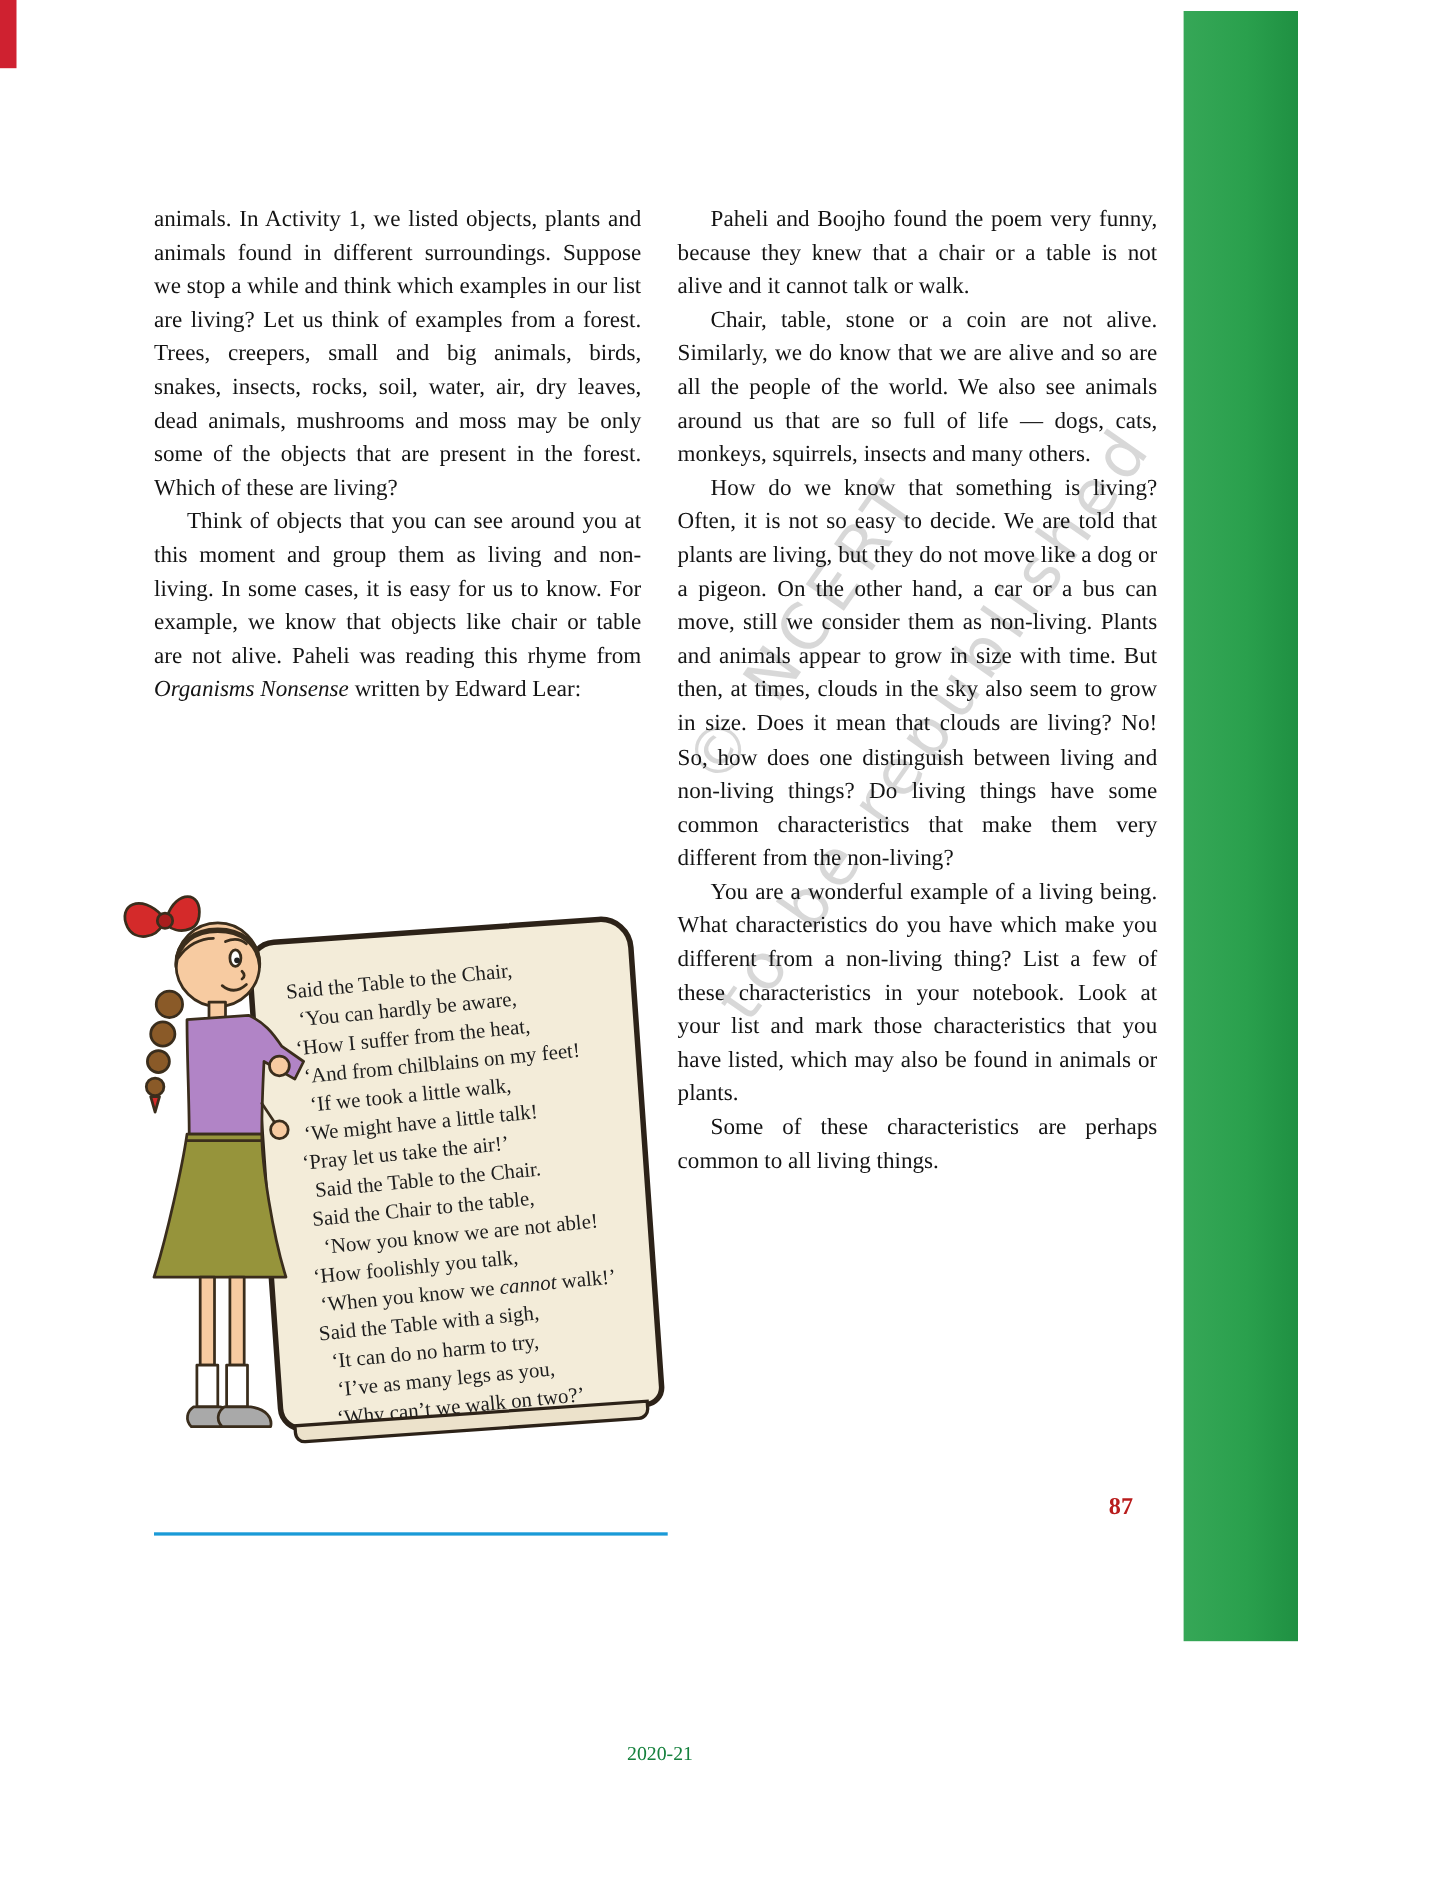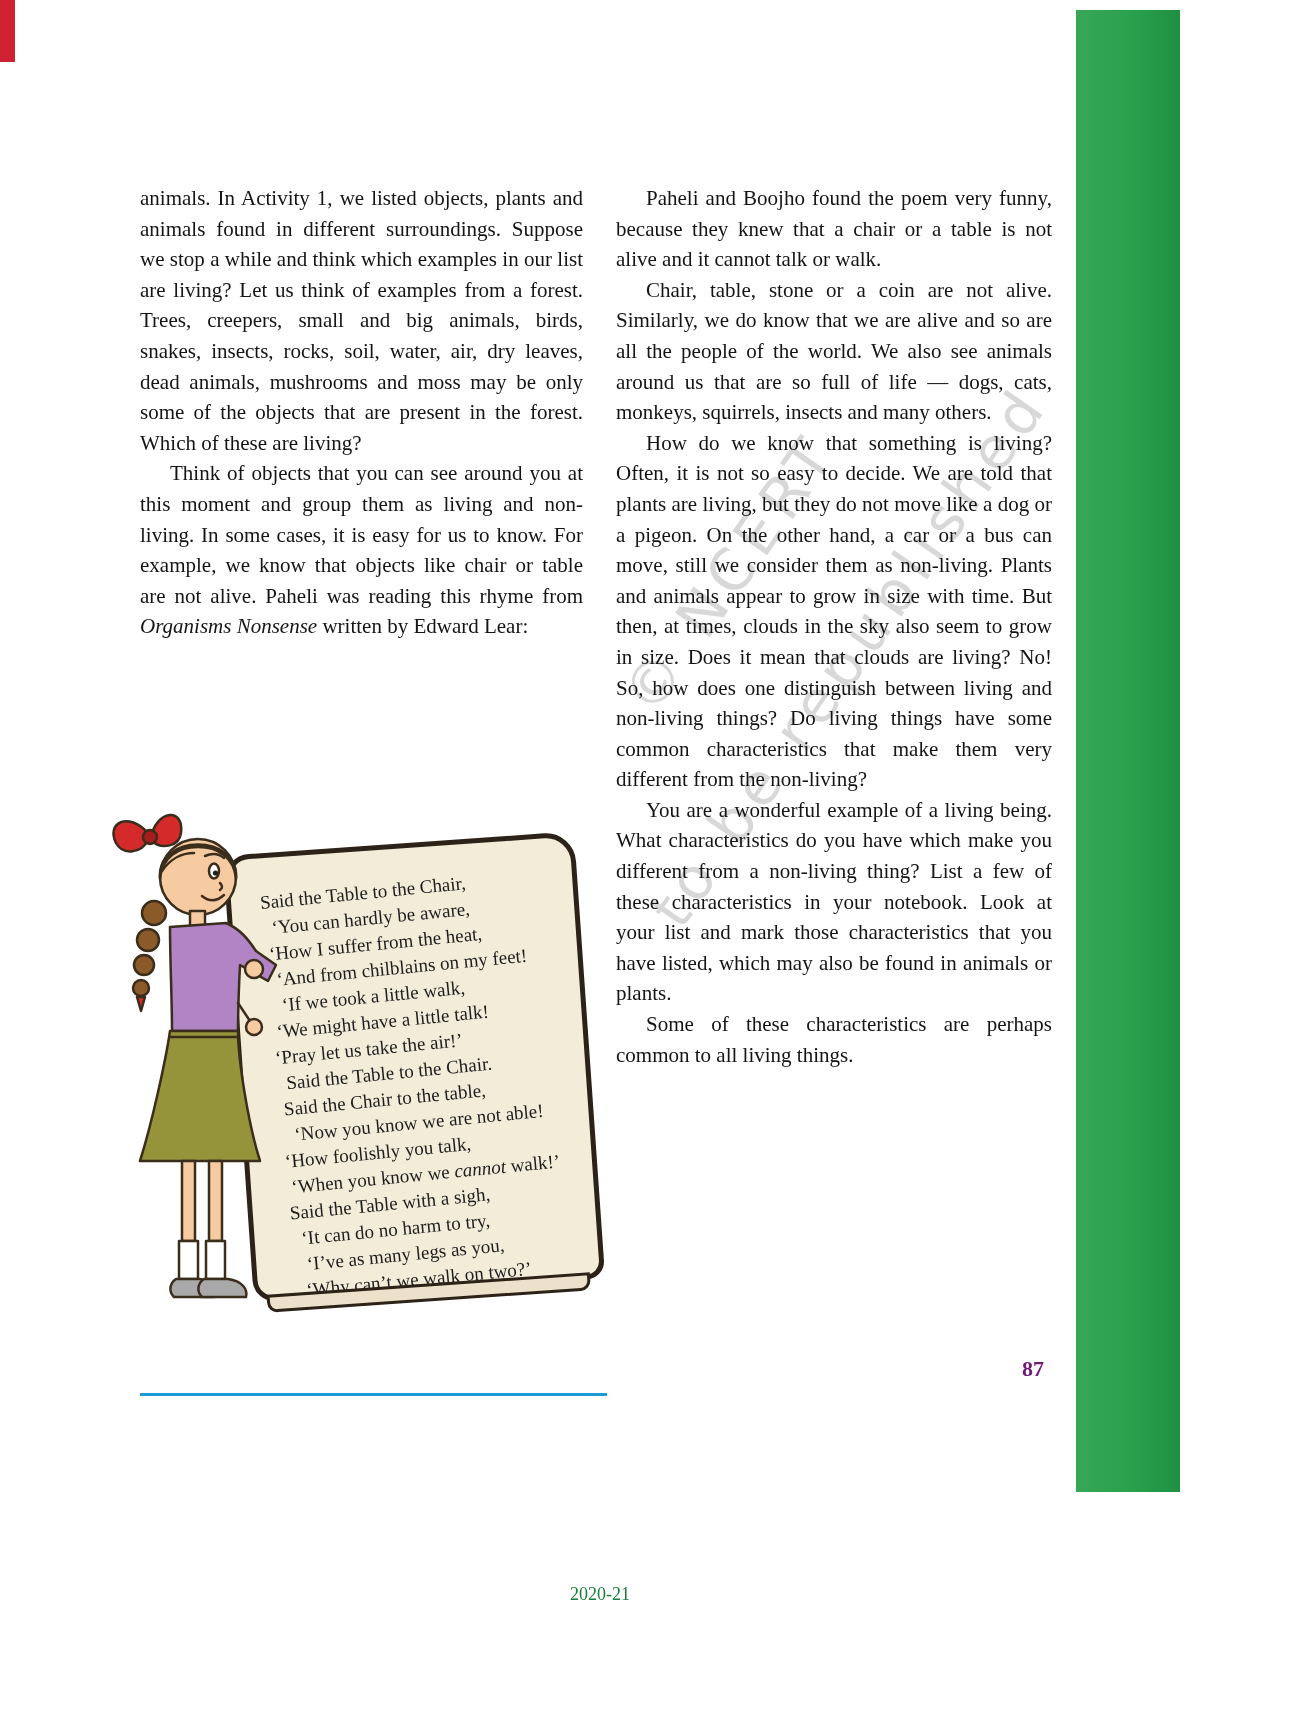--- a/index.html
+++ b/index.html
@@ -81,21 +81,21 @@
     position: absolute; left: 140px; top: 1362px;
     font-variant: small-caps; font-weight: bold;
     color: #1a9ad7; font-size: 17.5px; letter-spacing: 0.4px;
   }
   .footer-rule {
     position: absolute; left: 140px; top: 1393px;
     width: 467px; height: 3px; background: #1a9ad7;
   }
   .page-number {
     position: absolute; left: 1008px; top: 1356px; width: 50px;
-    text-align: center; font-weight: bold; font-size: 22px; color: #701a75;
+    font-weight: bold; font-size: 22px; color: #b91c1c;
   }
   .year {
     position: absolute; left: 0; top: 1584px; width: 1200px;
     text-align: center; font-size: 18px; color: #15803d;
   }
 </style>
 </head>
 <body>
 
 <div class="page">

